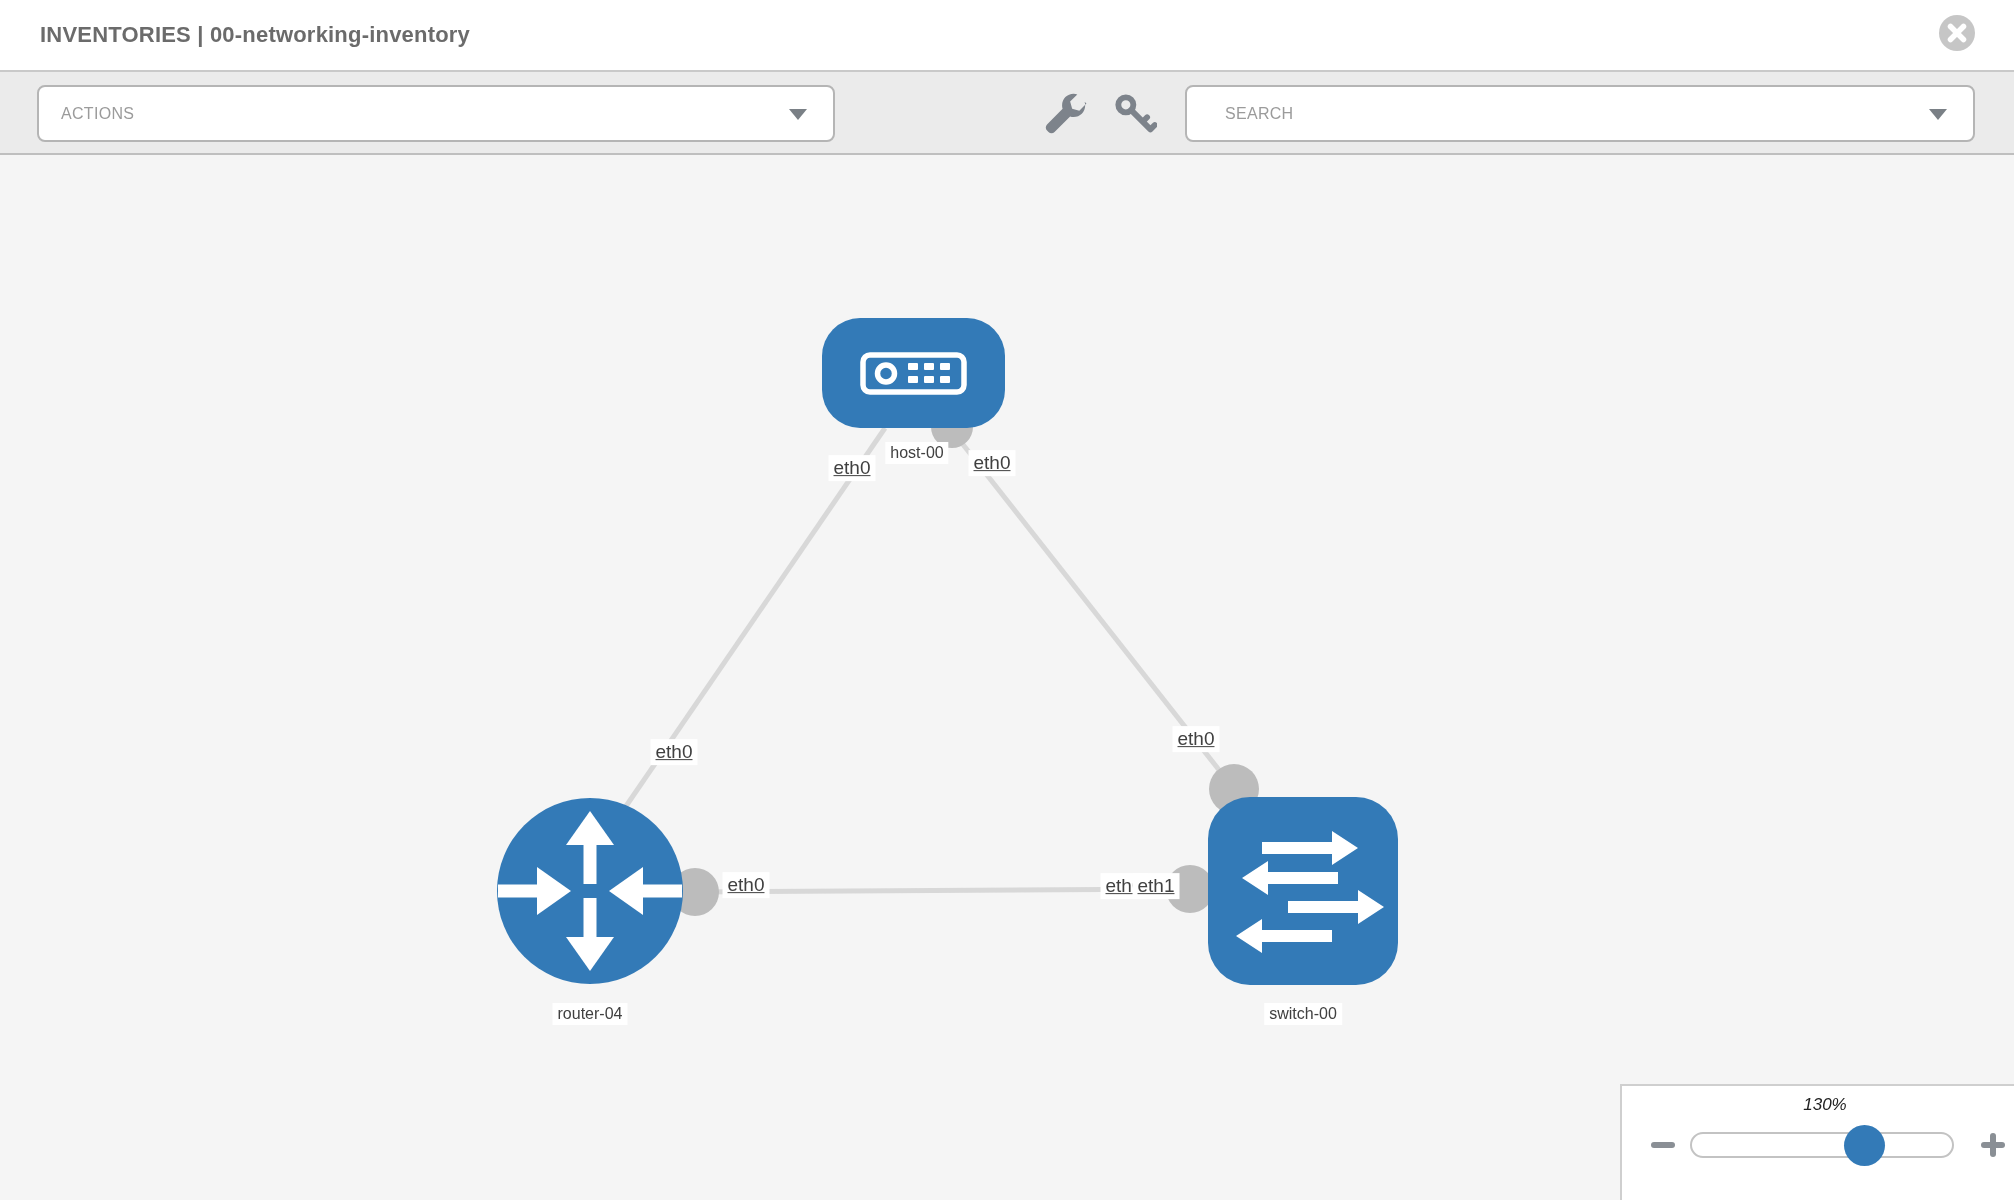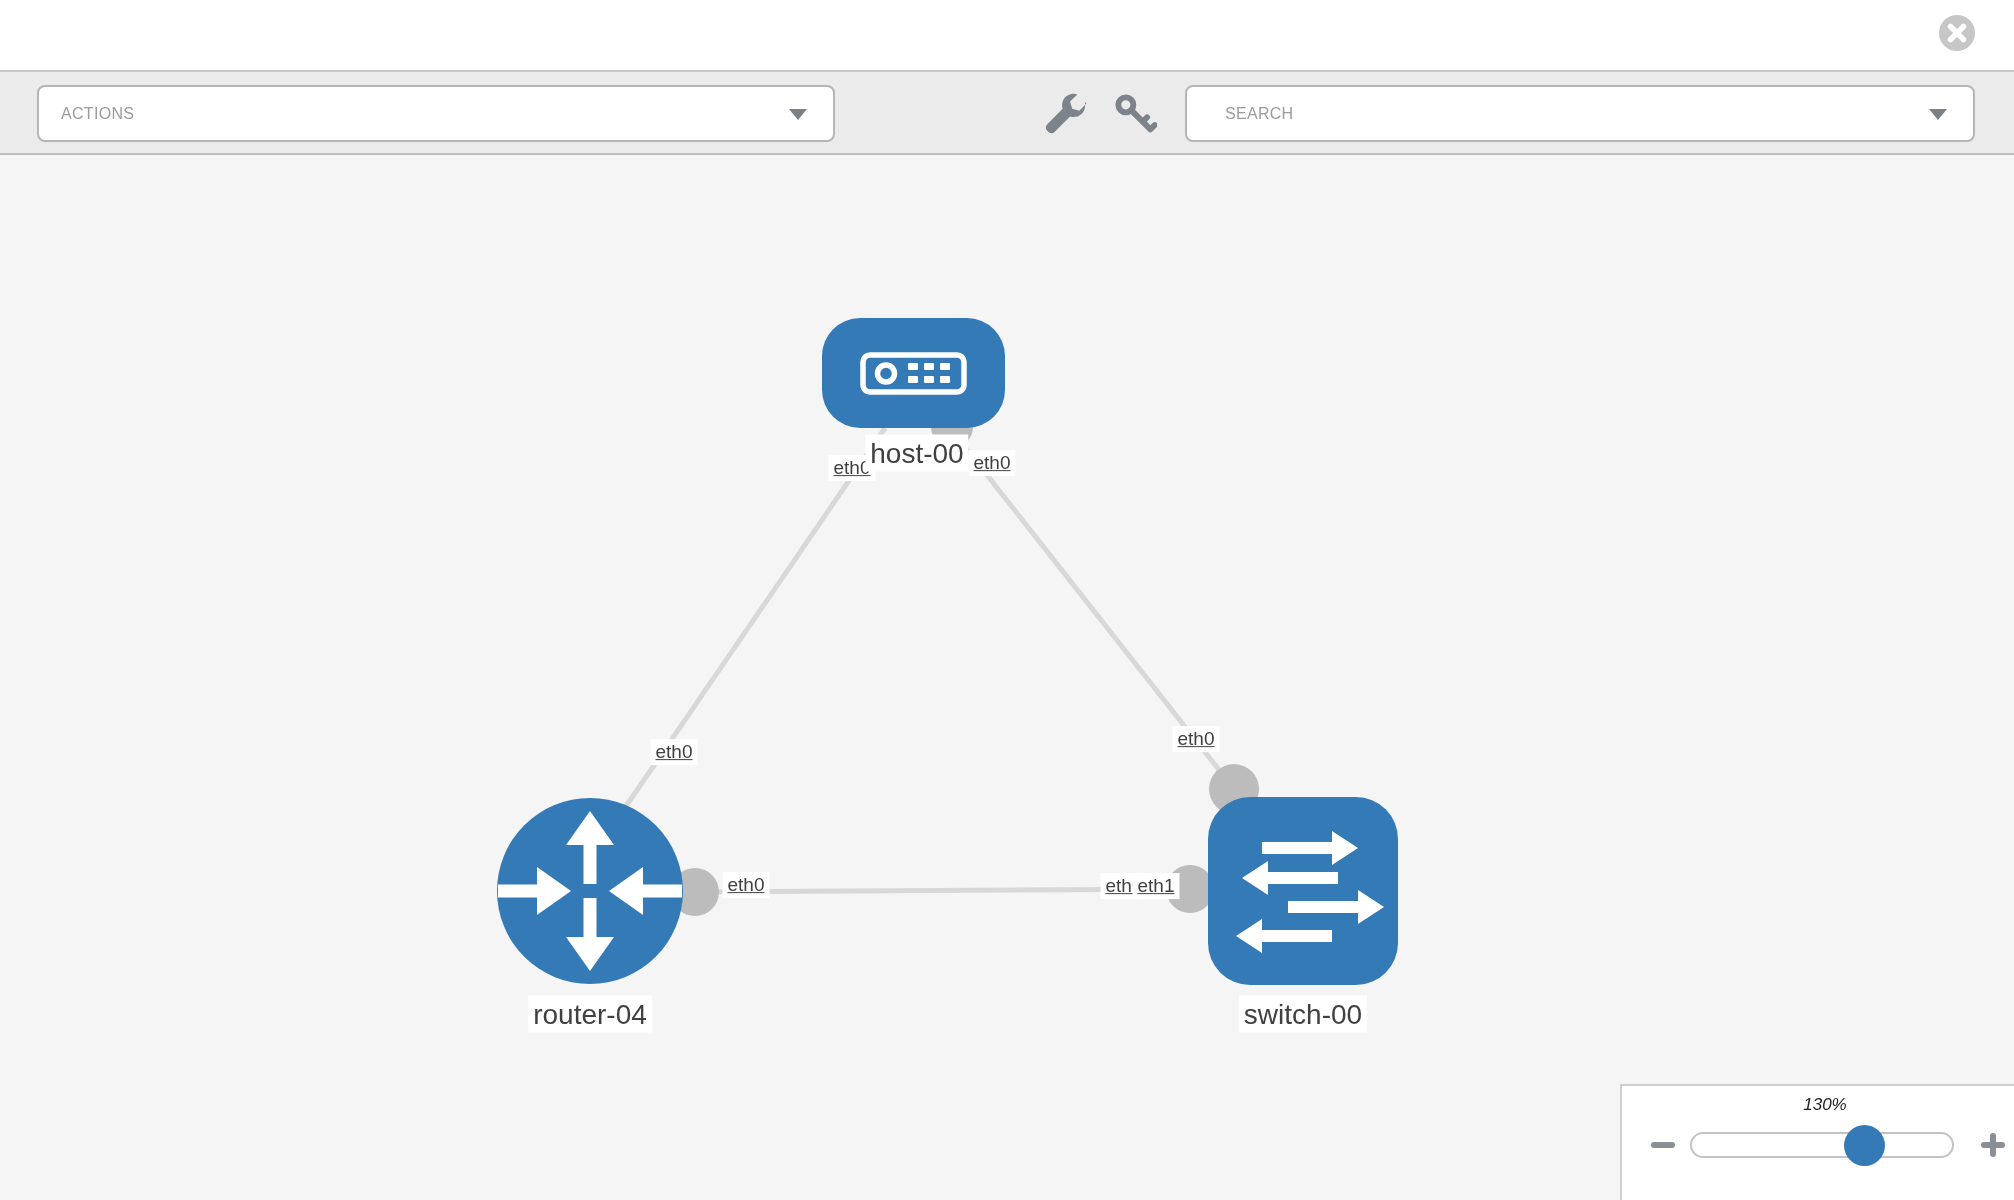--- a/index.html
+++ b/index.html
@@ -47,21 +47,21 @@
   .canvas{
     position:absolute;left:0;top:155px;width:2014px;height:1045px;
     background:#f5f5f5;overflow:hidden;
   }
   .canvas svg{position:absolute;left:0;top:0;}
   .chip{
     position:absolute;transform:translate(-50%,-50%);
     background:#ffffff;color:#404040;white-space:nowrap;
     padding:1px 5px;line-height:1.25;
   }
-  .chip.node-label{font-size:28px;z-index:4;}
+  .chip.node-label{font-size:16px;z-index:4;}
   .chip.if-label{font-size:19px;z-index:2;text-decoration:underline;}
   .chip.if-front{z-index:3;}
   
   .zoom-panel{
     position:absolute;left:1620px;top:1084px;width:420px;height:140px;
     background:#ffffff;border:2px solid #cfcfcf;box-sizing:border-box;
   }
   .zoom-value{
     position:absolute;left:103px;top:9px;width:200px;text-align:center;
     font-size:17px;color:#222222;font-style:italic;
@@ -82,20 +82,21 @@
   }
   .zoom-knob{
     position:absolute;left:222px;top:39px;width:41px;height:41px;border-radius:50%;
     background:#337ab7;cursor:grab;
   }
 </style>
 </head>
 <body>
 
 <div class="header">
+  <div class="header-title">INVENTORIES | 00-networking-inventory</div>
   <div class="close-btn">
     <svg width="38" height="38" viewBox="0 0 38 38">
       <circle cx="19" cy="19" r="18" fill="#c6c6c6"></circle>
       <line x1="12.5" y1="12.5" x2="25.5" y2="25.5" stroke="#ffffff" stroke-width="5.5" stroke-linecap="round"></line>
       <line x1="25.5" y1="12.5" x2="12.5" y2="25.5" stroke="#ffffff" stroke-width="5.5" stroke-linecap="round"></line>
     </svg>
   </div>
 </div>
 
 <div class="toolbar">

